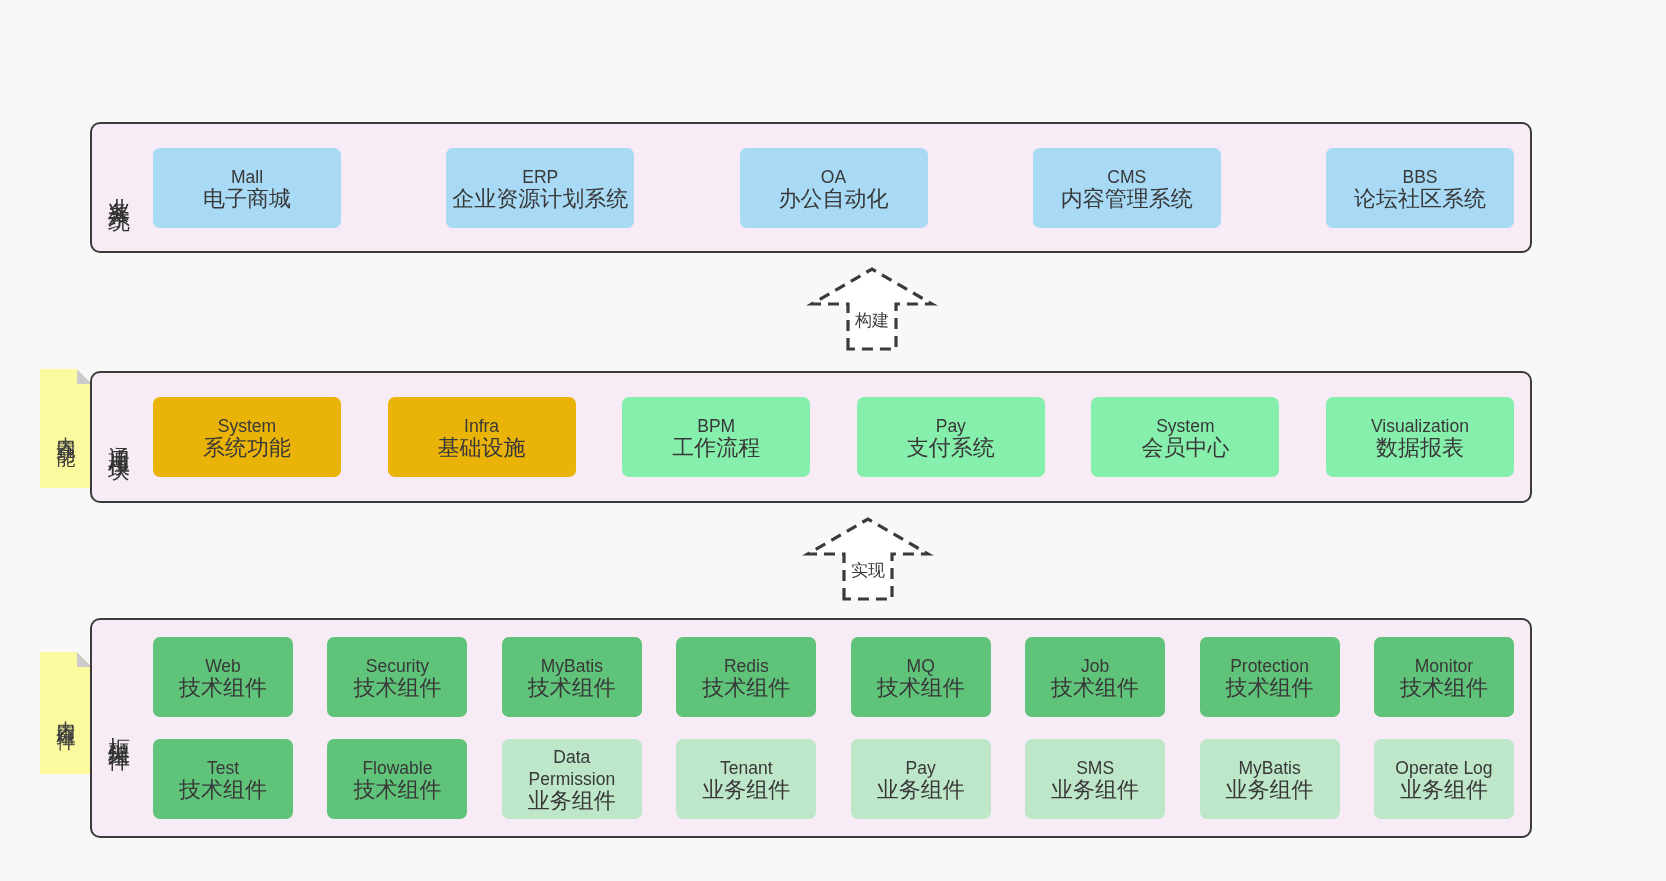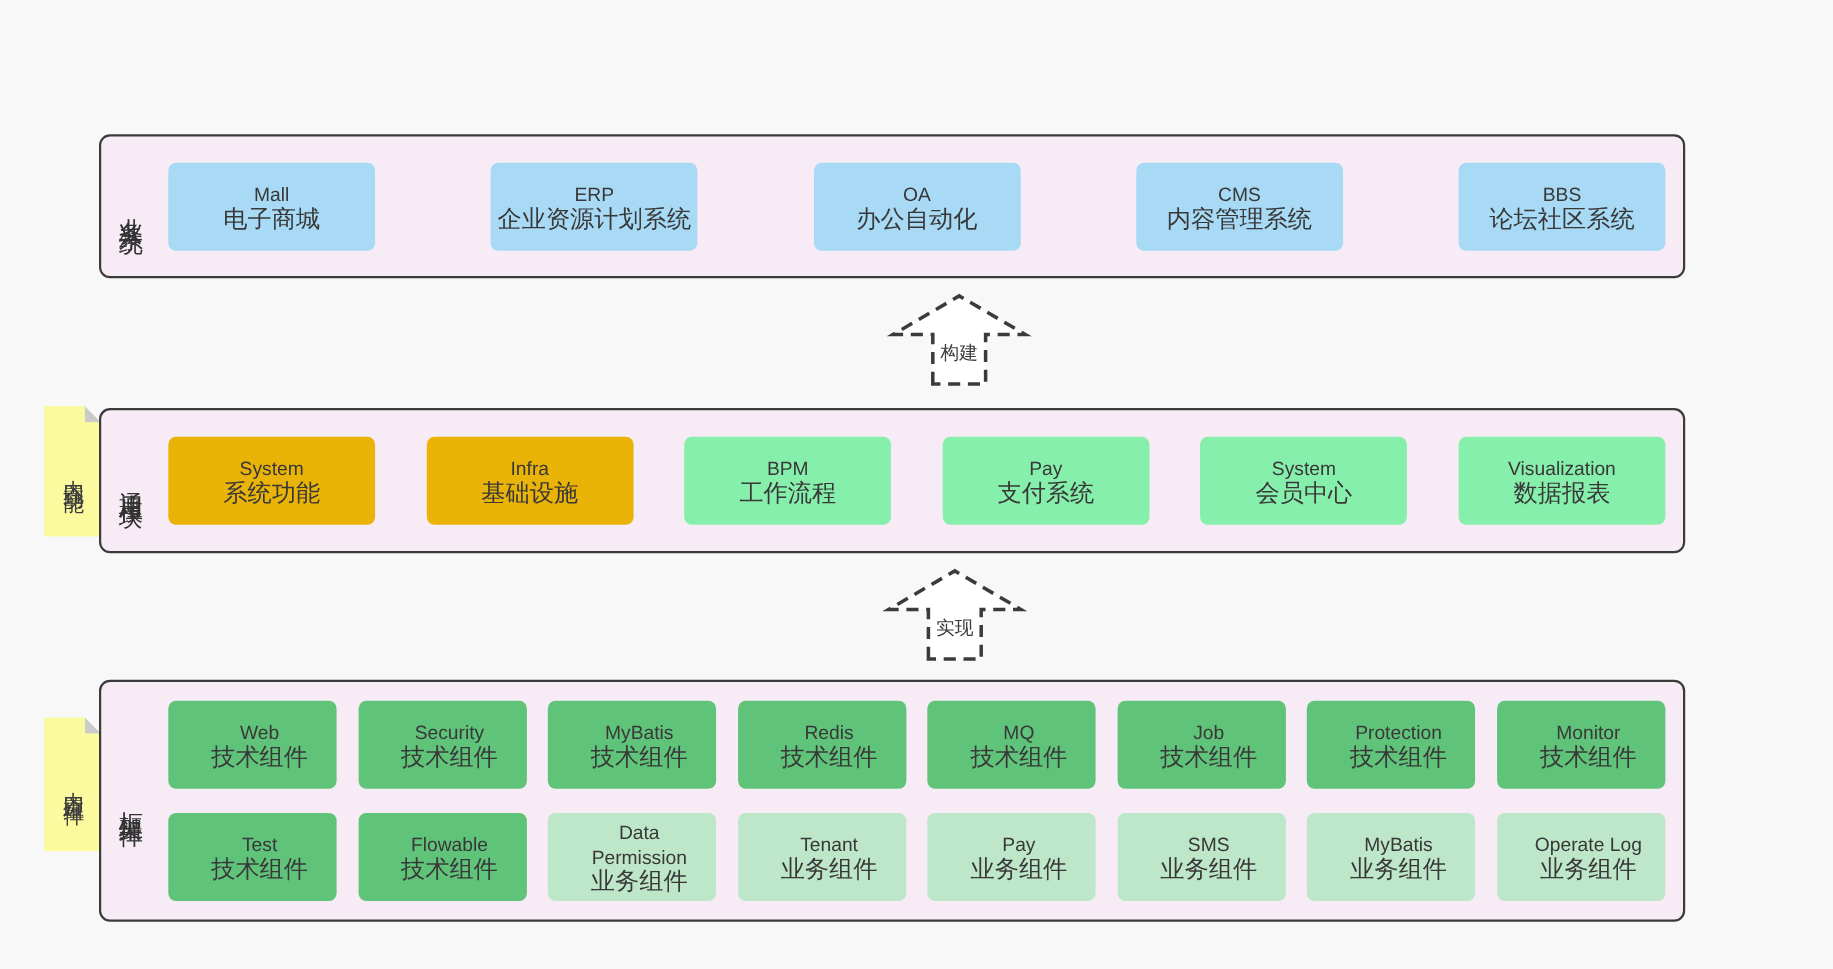--- a/index.html
+++ b/index.html
@@ -14,21 +14,21 @@
 
   .panel-label{flex:none;width:30px;margin-left:12px;writing-mode:vertical-rl;text-orientation:upright;
                font-size:22px;letter-spacing:4px;color:#333;line-height:30px;text-align:center;}
   .rows{flex:1;margin-left:19px;margin-right:16px;display:flex;flex-direction:column;gap:22px;}
   .row{display:flex;justify-content:space-between;}
 
   
   .box{border-radius:7px;height:80px;display:flex;flex-direction:column;align-items:center;
        justify-content:center;text-align:center;color:#383838;}
   .w-lg{width:188px;}
-  .w-sm{width:140px;padding-left:13px;}
+  .w-sm{width:140px;}
   .box-name{font-size:17.5px;line-height:22px;}
   .box-sub{font-size:22px;line-height:22px;}
   .w-sm .box-name{max-width:112px;}
   .v-blue{background:#a8daf6;}
   .v-red{background:#eab308;}
   .v-pink{background:#86efac;}
   .v-green{background:#60c37a;}
   .v-greenlight{background:#bee7ca;}
 
   

